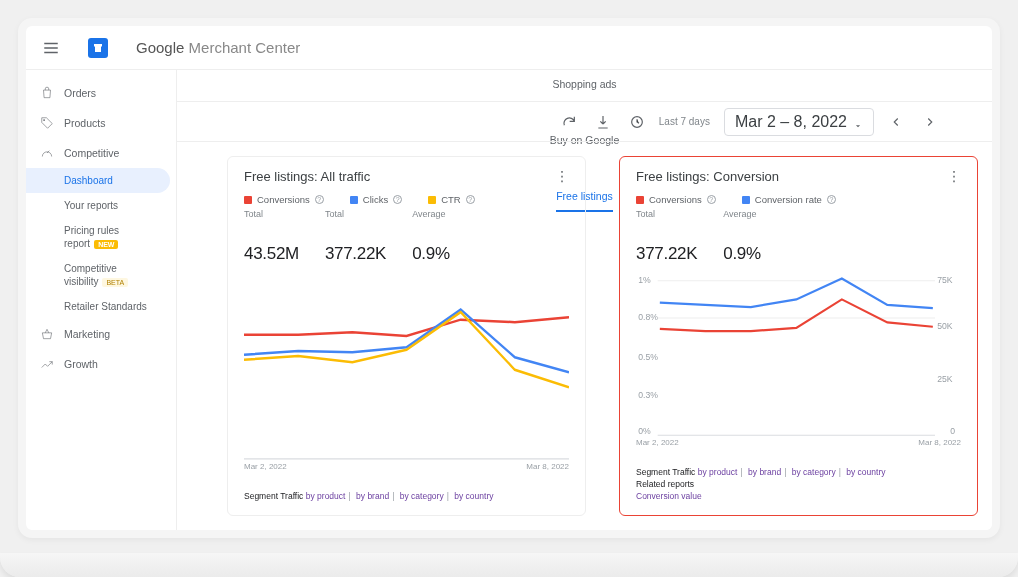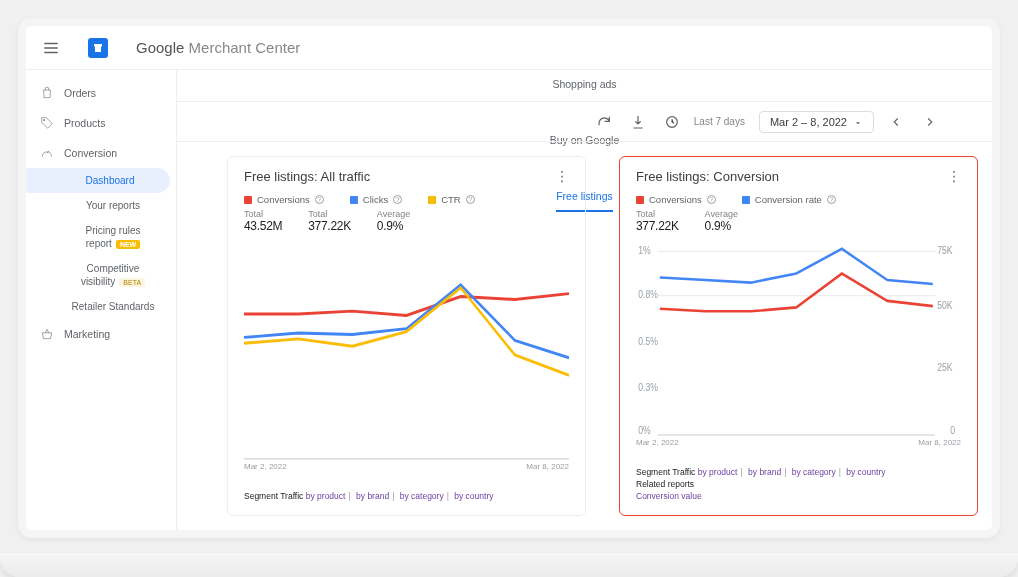--- a/index.html
+++ b/index.html
@@ -15,53 +15,53 @@
   .logo-box svg { width:12px; height:12px; }
   .brand { font-size:15px; color:#555; }
   .brand .light { color:#888; font-weight:300; }
 
   .body { display:flex; height:calc(100% - 44px); }
 
   
   .sidebar { width:150px; padding-top:8px; font-size:10.5px; color:#5f6368; }
   .side-item { display:flex; align-items:center; gap:10px; padding:8px 14px; cursor:pointer; }
   .side-icon { width:14px; height:14px; display:flex; align-items:center; justify-content:center; }
-  .side-sub { padding:6px 14px 6px 38px; cursor:pointer; font-size:10px; line-height:1.3;text-align:center; }
+  .side-sub { padding:6px 14px 6px 38px; cursor:pointer; font-size:10px; line-height:1.3; }
   .side-sub.active { background:#e8f0fe; border-radius:0 14px 14px 0; color:#1a73e8; margin-right:6px; }
   .badge-new { background:#fbbc04; color:#fff; font-size:7px; padding:1px 4px; border-radius:2px; margin-left:4px; font-weight:bold; }
   .badge-beta { background:#fef7e0; color:#b08000; font-size:7px; padding:1px 4px; border-radius:2px; margin-left:4px; }
 
   
   .main { flex:1; background:#fff; display:flex; flex-direction:column; overflow:hidden; border-left:1px solid #eee; }
 
   .tabs-row { display:flex; align-items:center; gap:28px; padding:0 50px; font-size:10.5px; color:#5f6368; height:32px; border-bottom:1px solid #eee;flex-direction:column; }
   .tab { padding:8px 0; cursor:pointer; }
   .tab.active { color:#1a73e8; border-bottom:2px solid #1a73e8; }
 
   .toolbar { display:flex; justify-content:flex-end; align-items:center; gap:10px; padding:8px 50px; border-bottom:1px solid #eee; height:40px; }
   .tool-btn { width:24px; height:24px; display:flex; align-items:center; justify-content:center; cursor:pointer; color:#5f6368; }
   .last7 { font-size:10px; color:#80868b; margin-right:4px; }
-  .date-box { display:flex; align-items:flex-end; gap:6px; border:1px solid #dadce0; border-radius:4px; padding:4px 10px; font-size:11px; color:#3c4043; cursor:pointer; }
+  .date-box { display:flex; align-items:flex-end; gap:6px; border:1px solid #dadce0; border-radius:4px; padding:4px 10px; font-size:16px; color:#3c4043; cursor:pointer; }
   .nav-arrow { width:24px; height:24px; display:flex; align-items:center; justify-content:center; cursor:pointer; color:#5f6368; }
 
   .cards { flex:1; display:flex; gap:33px; padding:14px 14px 14px 50px; overflow:hidden; }
   .card { flex:1; border:1px solid #eee; border-radius:6px; padding:12px 16px; display:flex; flex-direction:column; min-width:0; }
   .card.hl { border:1px solid #ea4335; }
   .card-head { display:flex; justify-content:space-between; align-items:flex-start; }
   .card-title { font-size:13px; color:#3c4043; }
   .more-dots { cursor:pointer; color:#5f6368; font-size:14px; line-height:1; }
 
   .legend-row { display:flex; gap:26px; margin-top:10px; font-size:9.5px; color:#5f6368; }
   .legend-item { display:flex; align-items:center; gap:5px; }
   .sw { width:8px; height:8px; border-radius:1px; }
   .info-dot { width:9px; height:9px; border:1px solid #9aa0a6; border-radius:50%; font-size:7px; display:flex; align-items:center; justify-content:center; color:#9aa0a6; }
 
   .metrics { display:flex; gap:26px; margin-top:4px; }
   .metric .lbl { font-size:9px; color:#80868b; }
-  .metric .val { font-size:12px; color:#202124; letter-spacing:-.3px; }
+  .metric .val { font-size:17px; color:#202124; letter-spacing:-.3px;margin-top:25px; }
 
   .chart-wrap { flex:1; position:relative; margin-top:8px; }
   .chart-svg { position:absolute; inset:0; width:100%; height:100%; }
   .x-axis { display:flex; justify-content:space-between; font-size:8px; color:#9aa0a6; margin-top:2px; }
 
   .seglinks { font-size:8.5px; color:#3c4043; margin-top:20px; line-height:1.4; }
   .seglinks a { color:#6b3fa0; text-decoration:none; cursor:pointer; }
   .seglinks .sep { color:#9aa0a6; margin:0 3px; }
   .seglinks .hdr { font-weight:500; color:#202124; }
 
@@ -108,34 +108,42 @@
               </svg>
             </span>
         <span>Products</span>
       </div>
       <div class="side-item">
         <span class="side-icon">
               <svg viewBox="0 0 24 24" width="14" height="14">
                 <path fill="none" stroke="#5f6368" d="M4 18a8 8 0 1116 0M12 12l4-4"></path>
               </svg>
             </span>
-        <span>Conversion</span>
+        <span>Competitive</span>
       </div>
       <div class="side-sub active"><span>Dashboard</span></div>
       <div class="side-sub"><span>Your reports</span></div>
       <div class="side-sub"><span>Pricing rules report</span><span class="badge-new">NEW</span></div>
       <div class="side-sub"><span>Competitive visibility</span><span class="badge-beta">BETA</span></div>
       <div class="side-sub"><span>Retailer Standards</span></div>
       <div class="side-item">
         <span class="side-icon">
               <svg viewBox="0 0 24 24" width="14" height="14">
                 <path fill="none" stroke="#5f6368" d="M4 10h16l-2 10H6zM9 10l3-6 3 6"></path>
               </svg>
             </span>
         <span>Marketing</span>
+      </div>
+      <div class="side-item">
+        <span class="side-icon">
+              <svg viewBox="0 0 24 24" width="14" height="14">
+                <path fill="none" stroke="#5f6368" d="M3 18l6-6 4 4 8-8M21 8h-5m5 0v5"></path>
+              </svg>
+            </span>
+        <span>Growth</span>
       </div>
     </div>
 
     <div class="main">
 
       <div class="tabs-row">
         <div class="tab"><span>Shopping ads</span></div>
         <div class="tab"><span>Buy on Google</span></div>
         <div class="tab active"><span>Free listings</span></div>
       </div>

